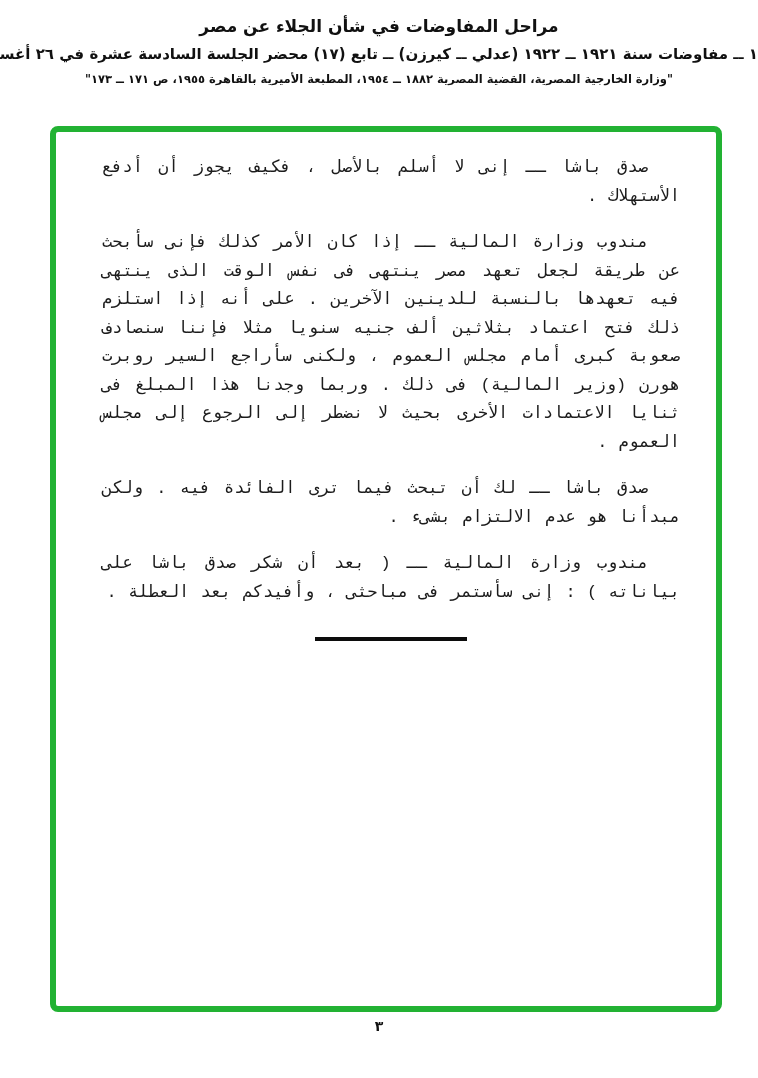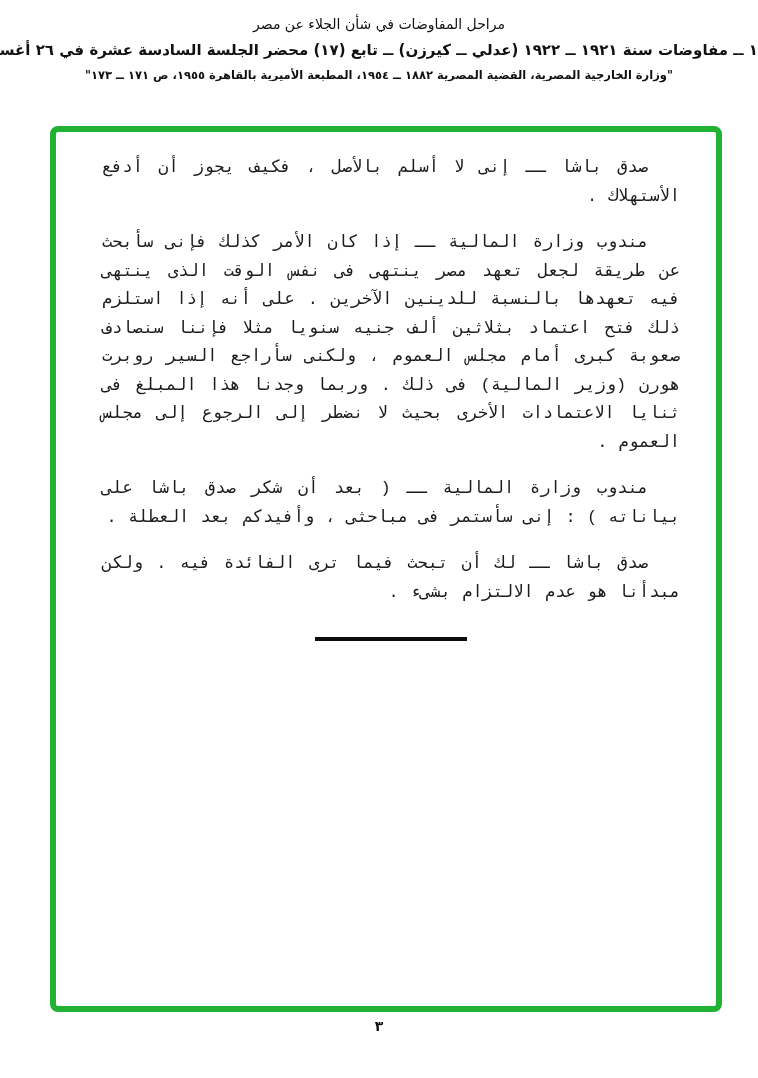--- a/index.html
+++ b/index.html
@@ -20,22 +20,22 @@
   
   .doc-header {
     position: absolute;
     top: 16px;
     left: 0;
     right: 0;
     text-align: center;
     color: #111111;
   }
   .doc-header .title {
-    font-size: 14px;
-    font-weight: normal;
+    font-size: 17px;
+    font-weight: bold;
     margin: 0 0 9px 0;
     white-space: nowrap;
   }
   .doc-header .subtitle {
     font-size: 15px;
     font-weight: bold;
     margin: 0 0 9px 0;
     white-space: nowrap;
   }
   .doc-header .source {
@@ -94,21 +94,21 @@
   <div class="doc-header">
     <p class="title">مراحل المفاوضات في شأن الجلاء عن مصر</p>
     <p class="subtitle">١ ــ مفاوضات سنة ١٩٢١ ــ ١٩٢٢ (عدلي ــ كيرزن) ــ تابع (١٧) محضر الجلسة السادسة عشرة في ٢٦ أغسطس</p>
     <p class="source">"وزارة الخارجية المصرية، القضية المصرية ١٨٨٢ ــ ١٩٥٤، المطبعة الأميرية بالقاهرة ١٩٥٥، ص ١٧١ ــ ١٧٣"</p>
   </div>
 
   <div class="frame" style="border-color: rgb(34, 178, 51); font-family: Liberation Mono, monospace;">
     <div class="frame-content">
       <p>صدق باشا ــ إنى لا أسلم بالأصل ، فكيف يجوز أن أدفع الأستهلاك .</p>
       <p>مندوب وزارة المالية ــ إذا كان الأمر كذلك فإنى سأبحث عن طريقة لجعل تعهد مصر ينتهى فى نفس الوقت الذى ينتهى فيه تعهدها بالنسبة للدينين الآخرين . على أنه إذا استلزم ذلك فتح اعتماد بثلاثين ألف جنيه سنويا مثلا فإننا سنصادف صعوبة كبرى أمام مجلس العموم ، ولكنى سأراجع السير روبرت هورن (وزير المالية) فى ذلك . وربما وجدنا هذا المبلغ فى ثنايا الاعتمادات الأخرى بحيث لا نضطر إلى الرجوع إلى مجلس العموم .</p>
+      <p>صدق باشا ــ لك أن تبحث فيما ترى الفائدة فيه . ولكن مبدأنا هو عدم الالتزام بشىء .</p>
       <p>مندوب وزارة المالية ــ ( بعد أن شكر صدق باشا على بياناته ) : إنى سأستمر فى مباحثى ، وأفيدكم بعد العطلة .</p>
-      <p>صدق باشا ــ لك أن تبحث فيما ترى الفائدة فيه . ولكن مبدأنا هو عدم الالتزام بشىء .</p>
       <div class="divider"></div>
     </div>
   </div>
 
   <div class="page-number">٣</div>
 
 </div>
 
 </body></html>

